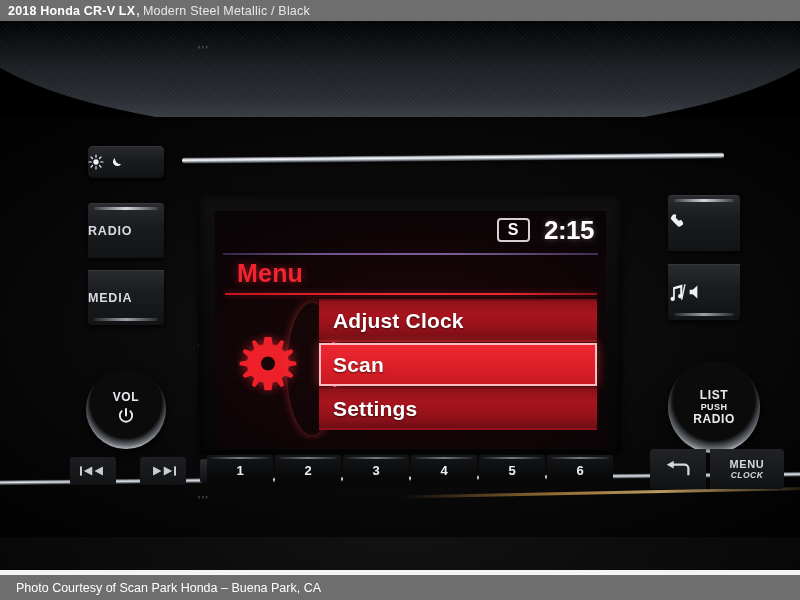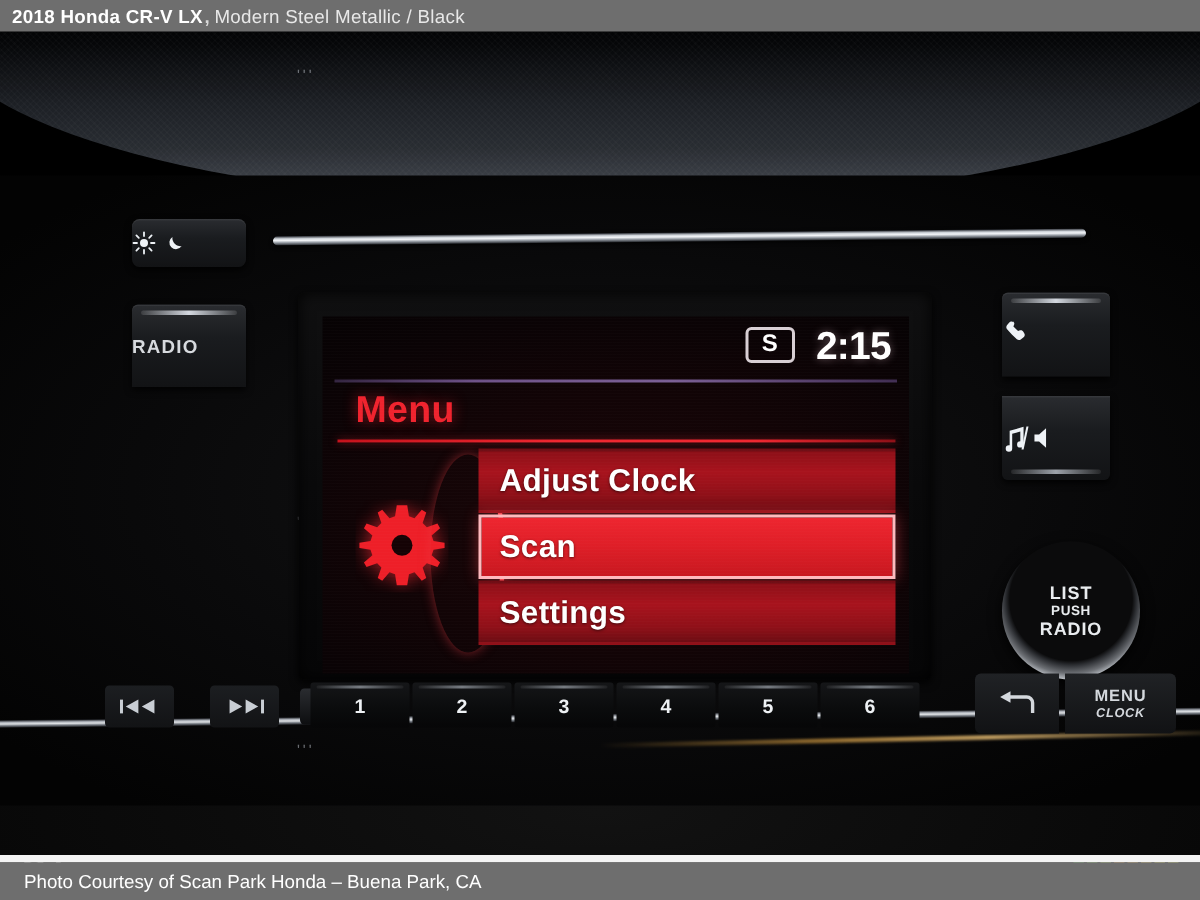--- a/index.html
+++ b/index.html
@@ -503,21 +503,32 @@
           <path d="M19 15.5A9.3 9.3 0 0 1 8.5 5a7.6 7.6 0 1 0 10.5 10.5z" fill="#eef2f6"></path>
         </svg>
       </span>
     </div>
 
     <div class="btn" id="btn-radio">
       <span class="hl-top"></span>
       <span>RADIO</span>
     </div>
 
-
+    <div class="btn" id="btn-media">
+      <span>MEDIA</span>
+      <span class="hl-bot"></span>
+    </div>
+
+    <div class="knob" id="knob-vol">
+      <div class="knob-label" style="margin-top:-2px;">VOL</div>
+      <svg width="20" height="20" viewBox="0 0 24 24" style="margin-top:3px;">
+        <path d="M12 3.5 L12 11.5" stroke="#e9ecef" stroke-width="2.4" stroke-linecap="round" fill="none"></path>
+        <path d="M6.8 6.2 a7.4 7.4 0 1 0 10.4 0" stroke="#e9ecef" stroke-width="2.2" fill="none" stroke-linecap="round"></path>
+      </svg>
+    </div>
 
     <div class="seek" id="seek-prev">
       <svg width="26" height="14" viewBox="0 0 34 16">
         <rect x="0" y="2" width="2.6" height="12" fill="#c9ced4"></rect>
         <polygon points="16,2 16,14 5,8" fill="#c9ced4"></polygon>
         <polygon points="30,2 30,14 19,8" fill="#c9ced4"></polygon>
       </svg>
     </div>
     <div class="seek" id="seek-next">
       <svg width="26" height="14" viewBox="0 0 34 16">

